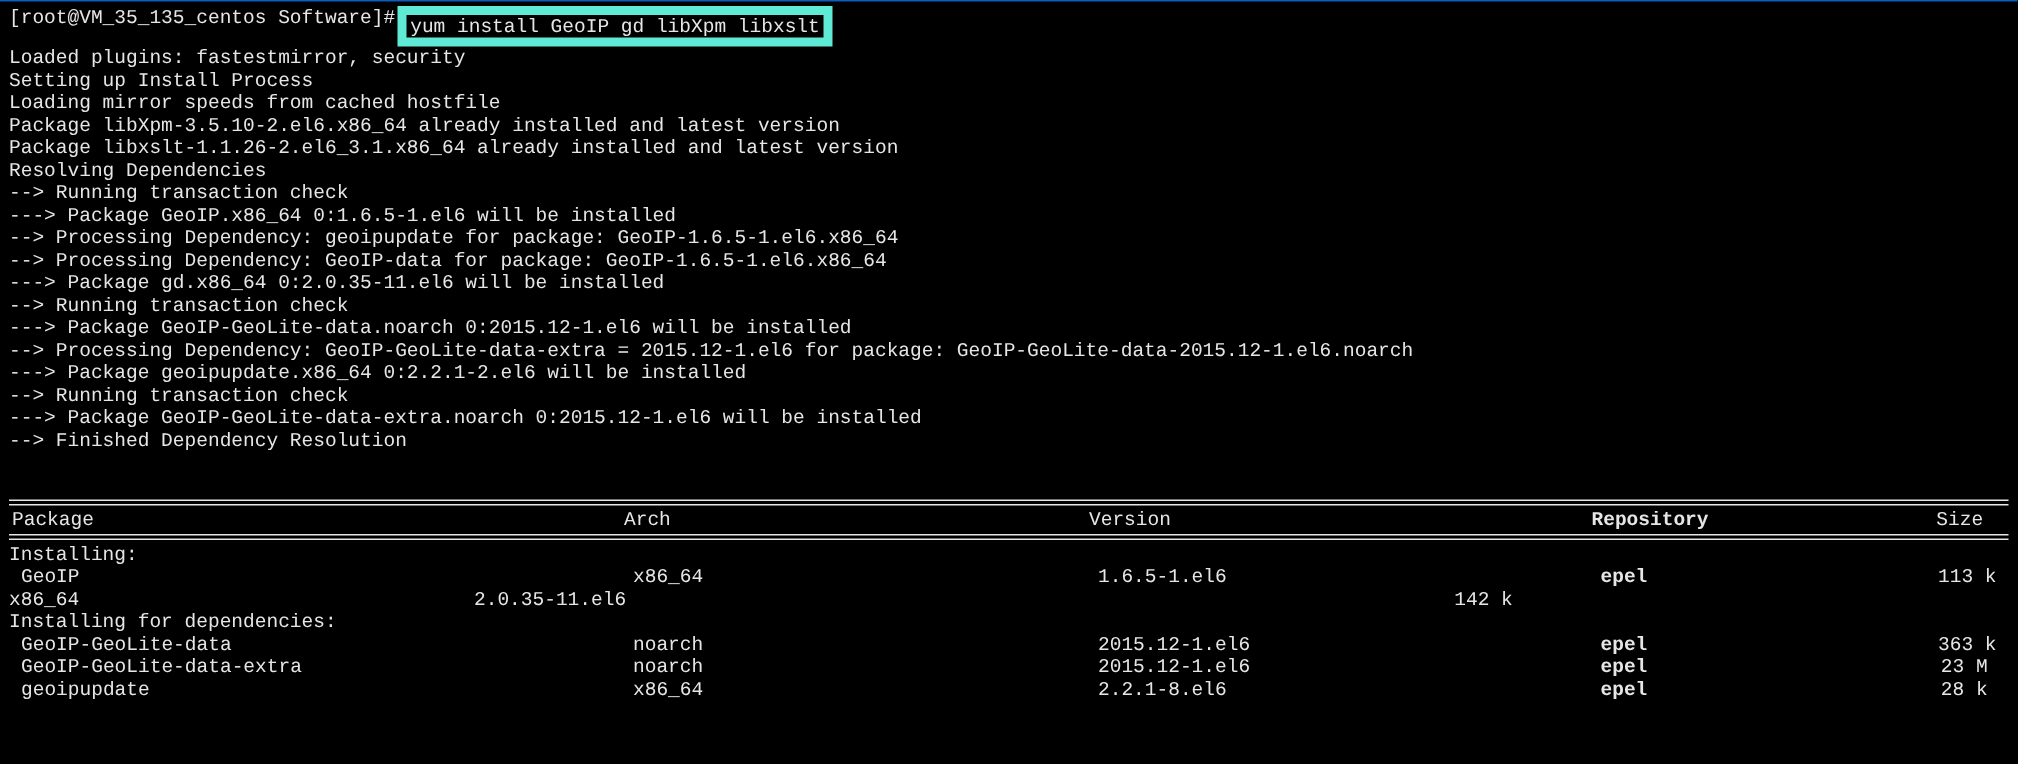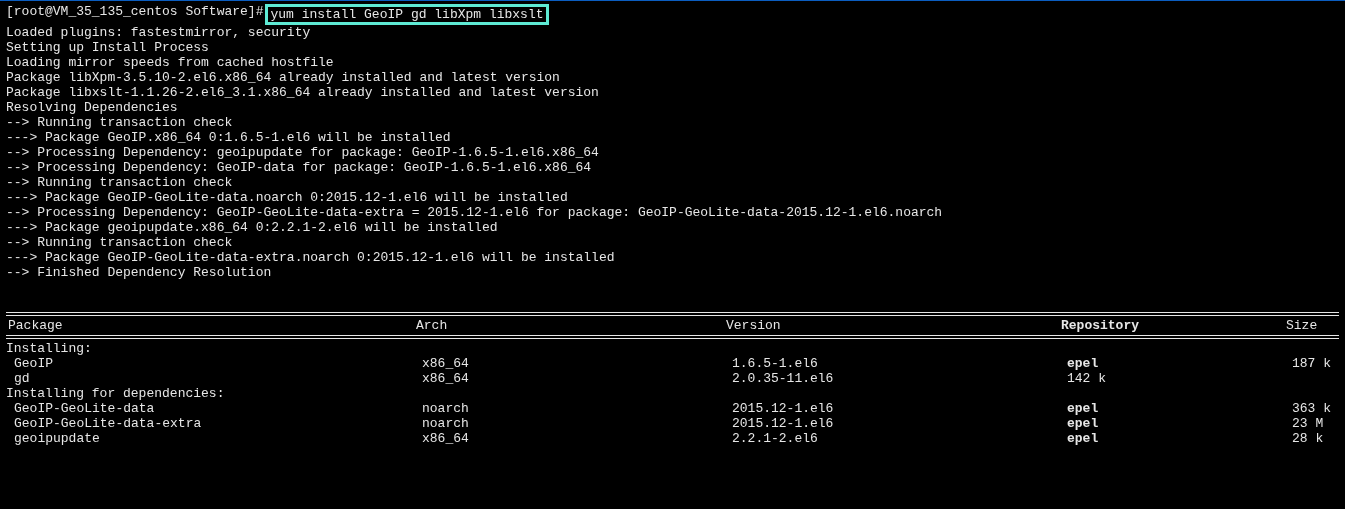--- a/index.html
+++ b/index.html
@@ -22,21 +22,21 @@
     right: 0;
     height: 1px;
     background: #0b5dbf;
   }
   .prompt-line {
     display: flex;
     align-items: flex-start;
   }
   .cmd-box {
     display: inline-block;
-    border: 3px solid #5eead4;
+    border: 6px solid #5eead4;
     padding: 0 2px;
     margin-left: 2px;
   }
   .rule-double {
     border-top: 1px solid #e6e6e6;
     border-bottom: 1px solid #e6e6e6;
     height: 1px;
     margin: 2px 0;
   }
   .rule-double.thicker {
@@ -50,21 +50,21 @@
   .tbl {
     display: block;
   }
   .row {
     display: flex;
   }
   .c-package { flex: 0 0 408px; padding-left: 2px; }
   .c-arch    { flex: 0 0 310px; }
   .c-version { flex: 0 0 335px; }
   .c-repo    { flex: 0 0 225px; font-weight: bold; }
-  .c-size    { flex: 1 1 auto; text-align: left; padding-right: 12px; }
+  .c-size    { flex: 1 1 auto; text-align: center; padding-right: 12px; }
   .indent { padding-left: 8px; }
 
   .section-label { padding-left: 0; }
 </style>
 </head>
 <body>
 <div class="top-border"></div>
 
 <div class="prompt-line">
   <span>[root@VM_35_135_centos Software]# </span>
@@ -75,20 +75,21 @@
     <div>Loaded plugins: fastestmirror, security</div>
     <div>Setting up Install Process</div>
     <div>Loading mirror speeds from cached hostfile</div>
     <div>Package libXpm-3.5.10-2.el6.x86_64 already installed and latest version</div>
     <div>Package libxslt-1.1.26-2.el6_3.1.x86_64 already installed and latest version</div>
     <div>Resolving Dependencies</div>
     <div>--&gt; Running transaction check</div>
     <div>---&gt; Package GeoIP.x86_64 0:1.6.5-1.el6 will be installed</div>
     <div>--&gt; Processing Dependency: geoipupdate for package: GeoIP-1.6.5-1.el6.x86_64</div>
     <div>--&gt; Processing Dependency: GeoIP-data for package: GeoIP-1.6.5-1.el6.x86_64</div>
+    <div>---&gt; Package gd.x86_64 0:2.0.35-11.el6 will be installed</div>
     <div>--&gt; Running transaction check</div>
     <div>---&gt; Package GeoIP-GeoLite-data.noarch 0:2015.12-1.el6 will be installed</div>
     <div>--&gt; Processing Dependency: GeoIP-GeoLite-data-extra = 2015.12-1.el6 for package: GeoIP-GeoLite-data-2015.12-1.el6.noarch</div>
     <div>---&gt; Package geoipupdate.x86_64 0:2.2.1-2.el6 will be installed</div>
     <div>--&gt; Running transaction check</div>
     <div>---&gt; Package GeoIP-GeoLite-data-extra.noarch 0:2015.12-1.el6 will be installed</div>
     <div>--&gt; Finished Dependency Resolution</div>
     <div>&nbsp;</div>
     <div>&nbsp;</div>
   </div>
@@ -107,24 +108,23 @@
 
 <div class="rule-double thicker"></div>
 
 <div id="table-body" class="tbl">
     <div class="section-label">Installing:</div>
     <div class="row">
       <span class="c-package indent">GeoIP</span>
       <span class="c-arch">x86_64</span>
       <span class="c-version">1.6.5-1.el6</span>
       <span class="c-repo">epel</span>
-      <span class="c-size">187 k</span>
+      <span class="c-size">113 k</span>
     </div>
     <div class="row">
-      <span class="c-package indent">gd</span>
       <span class="c-arch">x86_64</span>
       <span class="c-version">2.0.35-11.el6</span>
       <span class="c-size">142 k</span>
     </div>
     <div class="section-label">Installing for dependencies:</div>
     <div class="row">
       <span class="c-package indent">GeoIP-GeoLite-data</span>
       <span class="c-arch">noarch</span>
       <span class="c-version">2015.12-1.el6</span>
       <span class="c-repo">epel</span>
@@ -133,17 +133,17 @@
     <div class="row">
       <span class="c-package indent">GeoIP-GeoLite-data-extra</span>
       <span class="c-arch">noarch</span>
       <span class="c-version">2015.12-1.el6</span>
       <span class="c-repo">epel</span>
       <span class="c-size">23 M</span>
     </div>
     <div class="row">
       <span class="c-package indent">geoipupdate</span>
       <span class="c-arch">x86_64</span>
-      <span class="c-version">2.2.1-2.el6</span>
+      <span class="c-version">2.2.1-8.el6</span>
       <span class="c-repo">epel</span>
       <span class="c-size">28 k</span>
     </div>
   </div>
 
 </body></html>

